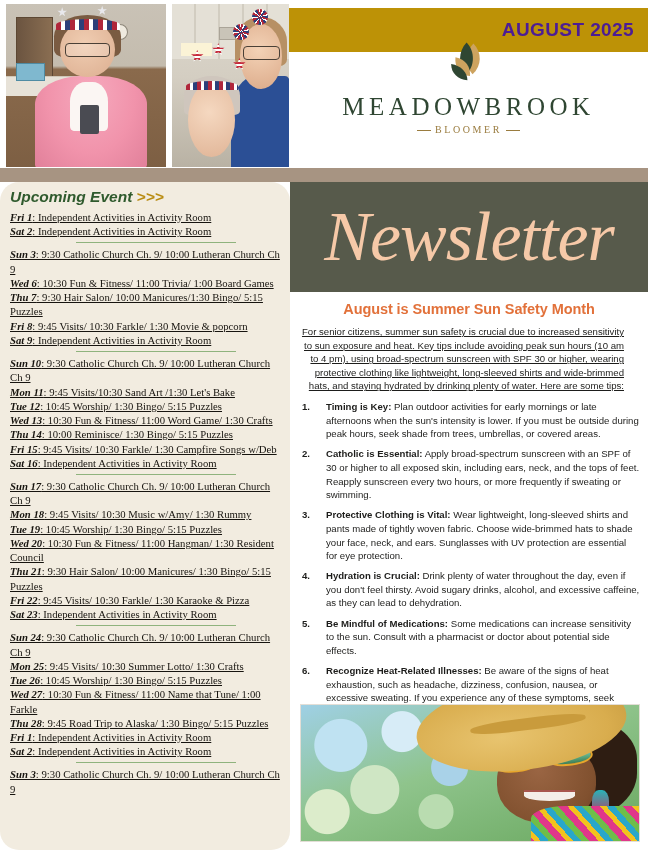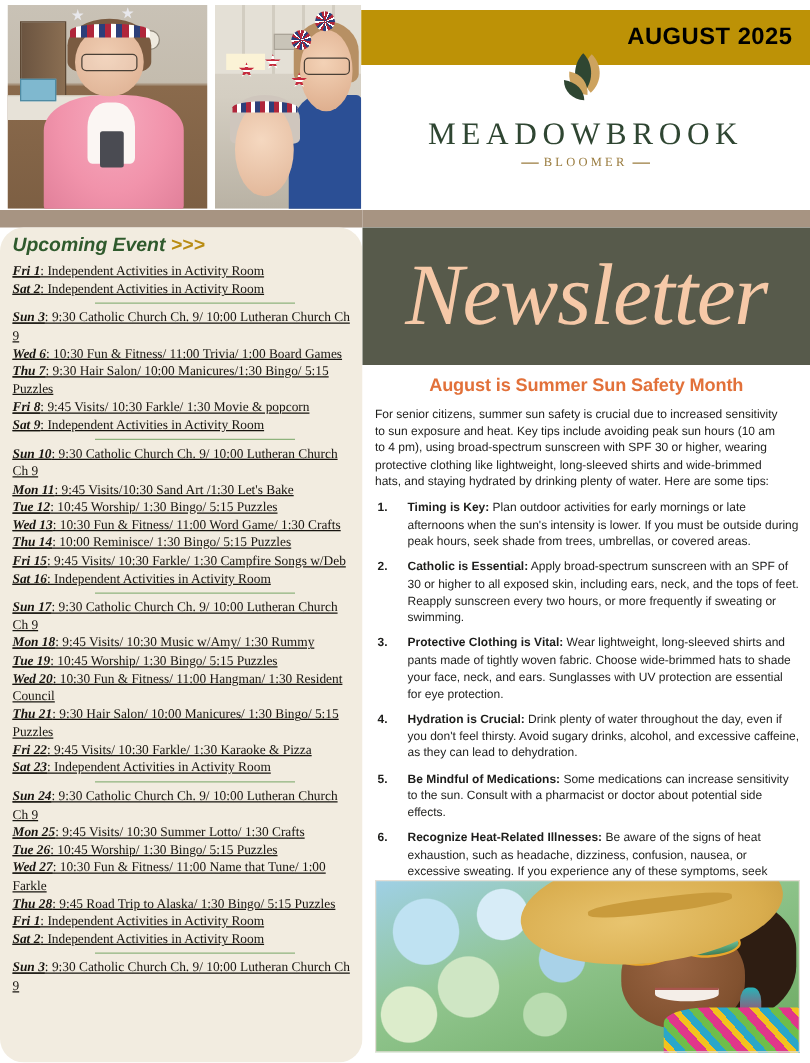--- a/index.html
+++ b/index.html
@@ -59,21 +59,21 @@
   .p2-glass2{position:absolute;right:8%;top:26%;width:30%;height:7%;border:1.5px solid #4a4036;border-radius:4px;}
   .flagstar{position:absolute;width:13px;height:13px;
       background:repeating-linear-gradient(180deg,#c62b3d 0 2px,#ffffff 2px 4px);
       clip-path:polygon(50% 0,61% 35%,98% 35%,68% 57%,79% 91%,50% 70%,21% 91%,32% 57%,2% 35%,39% 35%);}
   .pompom{position:absolute;width:16px;height:16px;border-radius:50%;
       background:repeating-conic-gradient(#b0263b 0 18deg,#ffffff 18deg 30deg,#2c3f7a 30deg 48deg);}
 
   .logo-area{flex:1;position:relative;background:#ffffff;}
   .gold-bar{position:absolute;right:0;top:8px;width:100%;height:44px;background:#bd9206;}
   .gold-bar span{position:absolute;right:14px;top:50%;transform:translateY(-50%);
-      color:#000000;font-weight:bold;font-size:19px;letter-spacing:.4px;
+      color:#4c1d95;font-weight:bold;font-size:19px;letter-spacing:.4px;
       font-family:"Liberation Sans",sans-serif;}
   .brand{position:absolute;left:0;right:0;top:40px;text-align:center;}
   .brand .leafmark{height:48px;margin-bottom:2px;}
   .brand .bname{font-family:"Liberation Serif",serif;font-size:25px;letter-spacing:4.5px;
       color:#2f4632;line-height:1;}
   .brand .bsub{font-family:"Liberation Serif",serif;font-size:10px;letter-spacing:2.6px;
       color:#9a7c3f;margin-top:5px;}
   .bsub i{display:inline-block;width:14px;height:1px;background:#9a7c3f;vertical-align:middle;margin:0 4px;}
 
   
@@ -96,21 +96,21 @@
   .grp{margin-bottom:2px;}
 
   
   .right{flex:1;background:#ffffff;position:relative;}
   .nl-banner{height:110px;background:#575a4b;display:flex;align-items:center;justify-content:center;}
   .nl-banner .word{font-family:"Liberation Serif",serif;font-style:italic;font-size:70px;
       color:#f6c9a8;line-height:1;letter-spacing:-1px;}
   .art-head{text-align:center;font-weight:bold;font-size:14.5px;color:#e2713a;
       margin:9px 0 8px 0;letter-spacing:-.1px;}
   .art{padding:0 8px 0 10px;font-size:9.6px;color:#1d1d1b;line-height:1.42;}
-  .art p{margin:0 16px 7px 0;text-align:left;}
+  .art p{margin:0 16px 7px 0;text-align:right;text-decoration:underline;}
   ol.tips{margin:0;padding:0;list-style:none;counter-reset:t;}
   ol.tips li{counter-increment:t;position:relative;padding-left:26px;margin-bottom:6.5px;}
   ol.tips li::before{content:counter(t) ".";position:absolute;left:2px;top:0;font-weight:bold;}
   ol.tips li b{font-weight:bold;}
   .closing{margin-top:2px;}
 
   
   .sunphoto{position:absolute;left:10px;right:8px;bottom:8px;height:138px;overflow:hidden;}
   .sp-bg{position:absolute;inset:0;background:
      radial-gradient(circle at 12% 30%,#bfe2f2 0 26px,transparent 27px),

